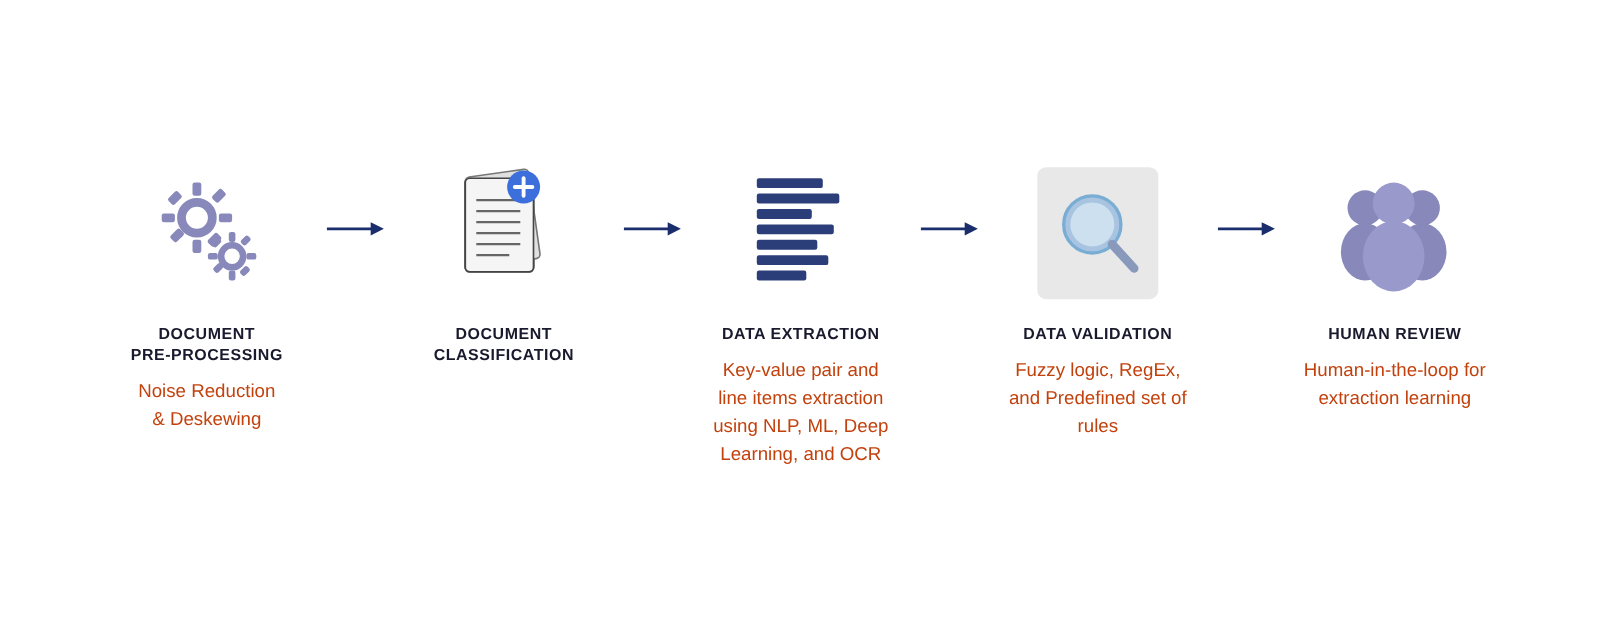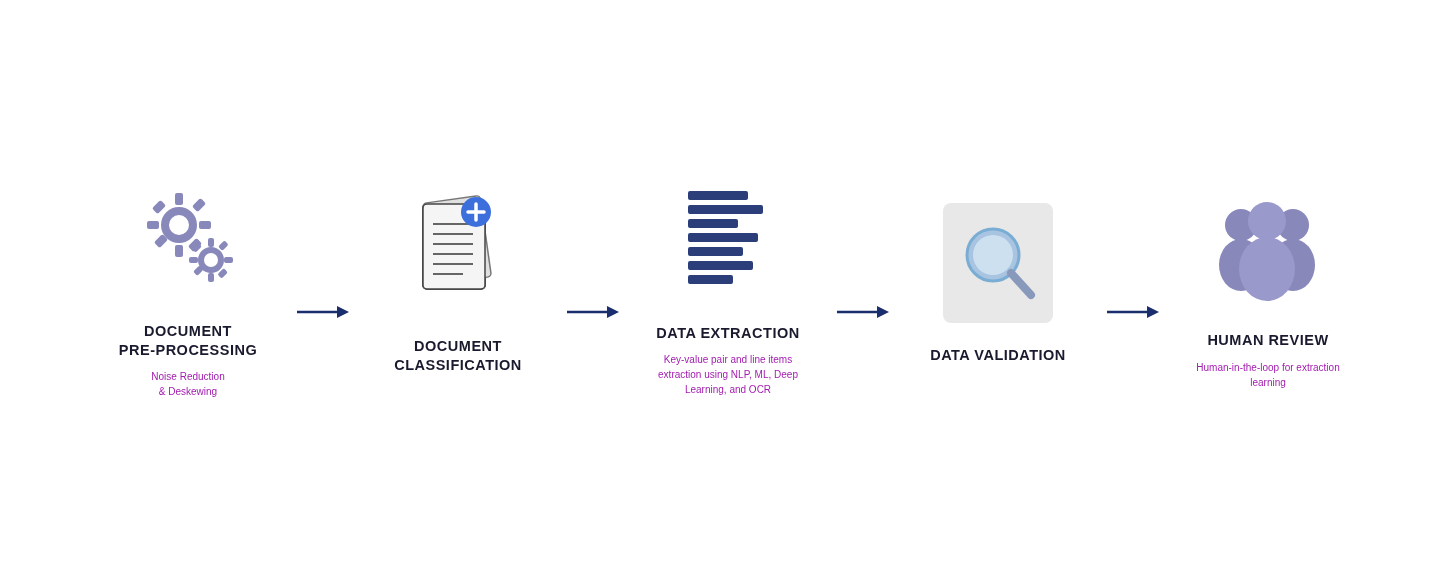--- a/index.html
+++ b/index.html
@@ -7,21 +7,21 @@
       background: #ffffff;
       font-family: 'Segoe UI', Arial, sans-serif;
       display: flex;
       justify-content: center;
       align-items: center;
       min-height: 573px;
       width: 1456px;
     }
     .pipeline {
       display: flex;
-      align-items: center;
+      align-items: flex-start;
       justify-content: center;
       padding: 30px 40px;
       gap: 0;
       width: 100%;
     }
     .step {
       display: flex;
       flex-direction: column;
       align-items: center;
       width: 200px;
@@ -51,22 +51,22 @@
       font-weight: 800;
       font-size: 14.5px;
       color: #1a1a2e;
       text-align: center;
       text-transform: uppercase;
       letter-spacing: 0.5px;
       margin-bottom: 10px;
       line-height: 1.3;
     }
     .step-desc {
-      font-size: 10px;
-      color: #a21caf;
+      font-size: 17px;
+      color: #c2410c;
       text-align: center;
       line-height: 1.5;
       max-width: 170px;
     }
 
     
     .search-wrap {
       background: #e8e8e8;
       border-radius: 8px;
       width: 110px;
@@ -198,20 +198,22 @@
         <svg width="90" height="100" viewBox="0 0 90 100">
 
           <circle cx="40" cy="42" r="26" fill="#a8c4e0" stroke="#7aadd4" stroke-width="3"></circle>
           <circle cx="40" cy="42" r="20" fill="#cde0f0"></circle>
 
           <line x1="58" y1="60" x2="78" y2="82" stroke="#8899bb" stroke-width="8" stroke-linecap="round"></line>
         </svg>
       </div>
     </div>
     <div class="step-title">DATA VALIDATION</div>
+    <div class="step-desc">Fuzzy logic, RegEx, and
+Predefined set of rules</div>
   </div>
 
   <div class="arrow">
     <svg viewBox="0 0 52 22" fill="none" xmlns="http://www.w3.org/2000/svg">
       <line x1="0" y1="11" x2="42" y2="11" stroke="#1a2e6e" stroke-width="2.5"></line>
       <polygon points="40,5 52,11 40,17" fill="#1a2e6e"></polygon>
     </svg>
   </div>
 
   <div class="step">

